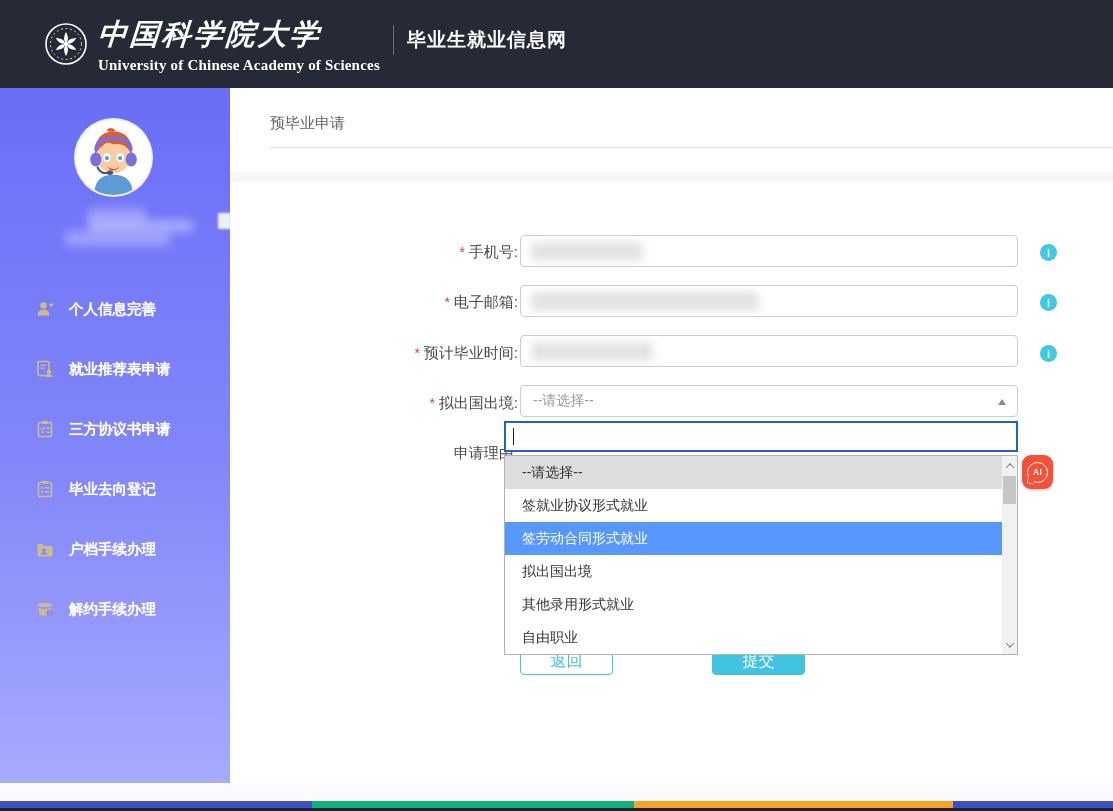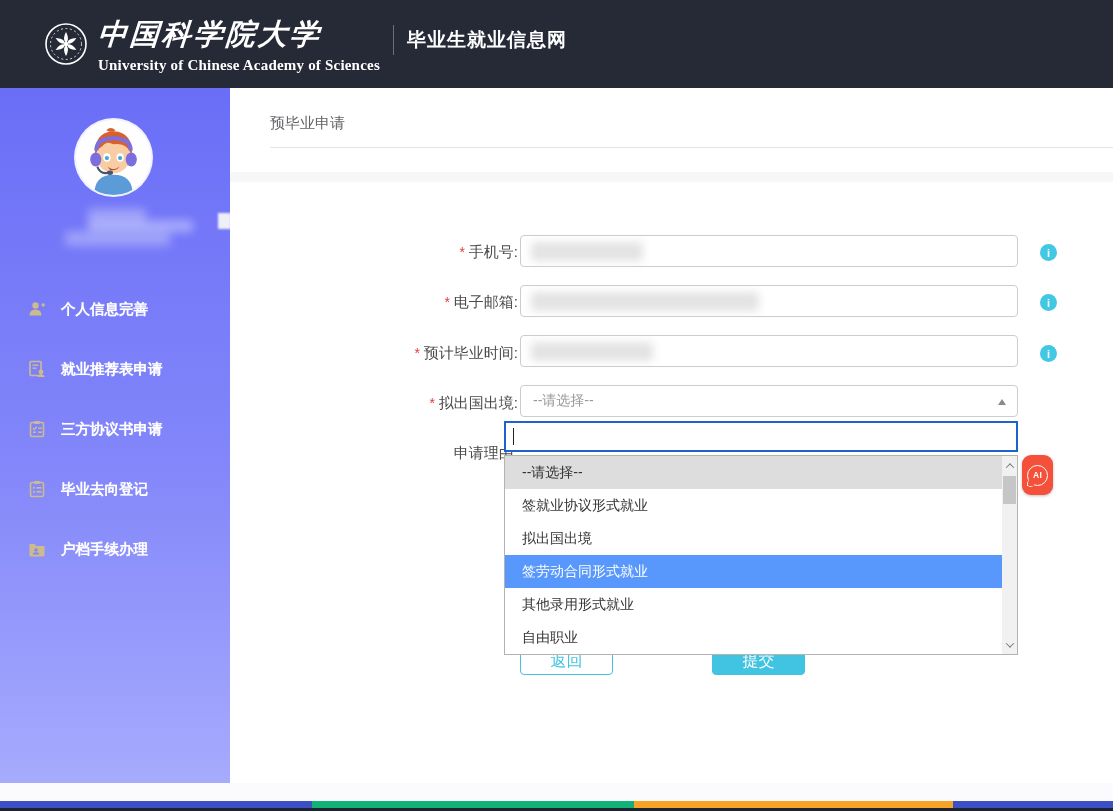--- a/index.html
+++ b/index.html
@@ -21,21 +21,21 @@
   
   .sidebar { position:absolute; left:0; top:88px; width:230px; height:695px;
              background:linear-gradient(180deg,#6a6ef7 0%,#8387fa 55%,#a7abfc 100%); }
   .avatar { position:absolute; left:76px; top:32px; width:75px; height:75px; border-radius:50%;
             background:#fff; overflow:hidden; box-shadow:0 0 0 2px rgba(255,255,255,.9); }
   .blur-blob { position:absolute; background:rgba(255,255,255,.30); filter:blur(5px); border-radius:3px; }
   .blob-a { left:88px; top:120px; width:58px; height:15px; }
   .blob-b { left:88px; top:132px; width:105px; height:12px; background:rgba(255,255,255,.38);}
   .blob-c { left:65px; top:143px; width:105px; height:15px; }
   .blob-box { position:absolute; left:218px; top:125px; width:13px; height:16px; background:#eef0f8; filter:blur(1px); }
-  .menu { position:absolute; left:0; top:191px; width:276px; }
+  .menu { position:absolute; left:0; top:191px; width:276px;padding-left:8px; }
   .menu-item { height:60px; display:flex; align-items:center; padding:0 30px 0 28px; cursor:pointer; }
   .menu-icon { width:18px; height:18px; color:#cdbb8e; flex:0 0 auto; }
   .menu-label { color:#fff; font-size:14.5px; font-weight:700; margin-left:15px;
                 text-shadow:0 0 1px rgba(255,255,255,.4); }
   .chevron { margin-left:auto; width:8px; height:8px; border-top:1.5px solid rgba(255,255,255,.9);
              border-right:1.5px solid rgba(255,255,255,.9); transform:rotate(45deg); }
 
   
   .main { position:absolute; left:230px; top:88px; width:883px; height:695px; background:#fff; }
   .page-title { position:absolute; left:40px; top:26px; font-size:15px; color:#606266;text-align:center; }
@@ -80,21 +80,21 @@
   .dd-scrollbar { position:absolute; right:0; top:0; width:15px; height:198px; background:#f1f1f1; }
   .sb-btn { position:absolute; left:0; width:15px; height:15px; display:flex; align-items:center; justify-content:center; cursor:pointer; }
   .sb-up { top:2px; } .sb-down { bottom:2px; }
   .chev-up { width:6px; height:6px; border-top:1.6px solid #7a7a7a; border-right:1.6px solid #7a7a7a;
              transform:rotate(-45deg) translate(-1px,1px); }
   .chev-down { width:6px; height:6px; border-bottom:1.6px solid #7a7a7a; border-right:1.6px solid #7a7a7a;
                transform:rotate(45deg) translate(-1px,-1px); }
   .sb-thumb { position:absolute; left:1px; top:20px; width:13px; height:28px; background:#c6c6c6; cursor:pointer; }
 
   
-  .ai-btn { position:absolute; left:792px; top:367px; width:31px; height:40px; background:#f4503a;
+  .ai-btn { position:absolute; left:792px; top:367px; width:31px; height:34px; background:#f4503a;
             border-radius:9px; z-index:6; display:flex; align-items:center; justify-content:center;
             cursor:pointer; box-shadow:0 1px 3px rgba(0,0,0,.25); }
   .ai-bubble { position:relative; width:21px; height:21px; border:1.6px solid #fff; border-radius:50%;
                display:flex; align-items:center; justify-content:center; }
   .ai-bubble:after { content:""; position:absolute; left:-1px; bottom:-2px; width:6px; height:6px;
                      background:#f4503a; border-left:1.6px solid #fff; border-bottom:1.6px solid #fff;
                      transform:rotate(12deg); border-bottom-left-radius:2px; }
   .ai-text { color:#fff; font-size:8.5px; font-weight:700; letter-spacing:.3px; }
 
   
@@ -224,20 +224,33 @@
         <svg class="menu-icon" viewBox="0 0 18 18">
             <g fill="currentColor">
               <path d="M1.5,4 h5 l1.5,2 h8.5 v9 a1.5,1.5 0 0 1 -1.5,1.5 h-12 a1.5,1.5 0 0 1 -1.5,-1.5 Z"></path>
               <circle cx="8" cy="10" r="1.8" fill="#8387fa"></circle>
               <path d="M4.8,14.5 Q4.8,12.2 8,12.2 Q11.2,12.2 11.2,14.5 Z" fill="#8387fa"></path>
             </g>
           </svg>
         <span class="menu-label">户档手续办理</span>
         <span class="chevron"></span>
       </div>
+      <div class="menu-item">
+        <svg class="menu-icon" viewBox="0 0 18 18">
+            <g fill="currentColor">
+              <path d="M2,5 q0,-2 7,-2 q7,0 7,2 q0,2 -7,2 q-7,0 -7,-2 Z"></path>
+              <path d="M2.5,7.5 q2,1.5 6.5,1.5 q4.5,0 6.5,-1.5 l-0.8,6 q-0.5,2 -5.7,2 q-5.2,0 -5.7,-2 Z"></path>
+              <circle cx="13.5" cy="13" r="3" fill="#8387fa"></circle>
+              <rect x="13" y="11.2" width="1" height="1" fill="currentColor"></rect>
+              <rect x="13" y="12.8" width="1" height="2.4" fill="currentColor"></rect>
+            </g>
+          </svg>
+        <span class="menu-label">解约手续办理</span>
+        <span class="chevron"></span>
+      </div>
     </div>
   </div>
 
   <div class="main">
     <div class="page-title">预毕业申请</div>
     <div class="title-rule"></div>
     <div class="gray-band"></div>
 
     <div class="form-label lbl-1"><span class="req">*</span><span>手机号:</span></div>
     <div class="form-label lbl-2"><span class="req">*</span><span>电子邮箱:</span></div>
@@ -265,22 +278,22 @@
     </div>
 
     <div class="dd-panel">
       <div class="dd-search">
         <div class="caret"></div>
         <span></span>
       </div>
       <div class="dd-list">
         <div class="dd-option state-hover">--请选择--</div>
         <div class="dd-option">签就业协议形式就业</div>
+        <div class="dd-option state-selected">签劳动合同形式就业</div>
         <div class="dd-option">拟出国出境</div>
-        <div class="dd-option state-selected">签劳动合同形式就业</div>
         <div class="dd-option">其他录用形式就业</div>
         <div class="dd-option">自由职业</div>
         <div class="dd-scrollbar">
           <div class="sb-btn sb-up">
               <span class="chev-up"></span>
             </div>
           <div class="sb-thumb"></div>
           <div class="sb-btn sb-down">
               <span class="chev-down"></span>
             </div>

